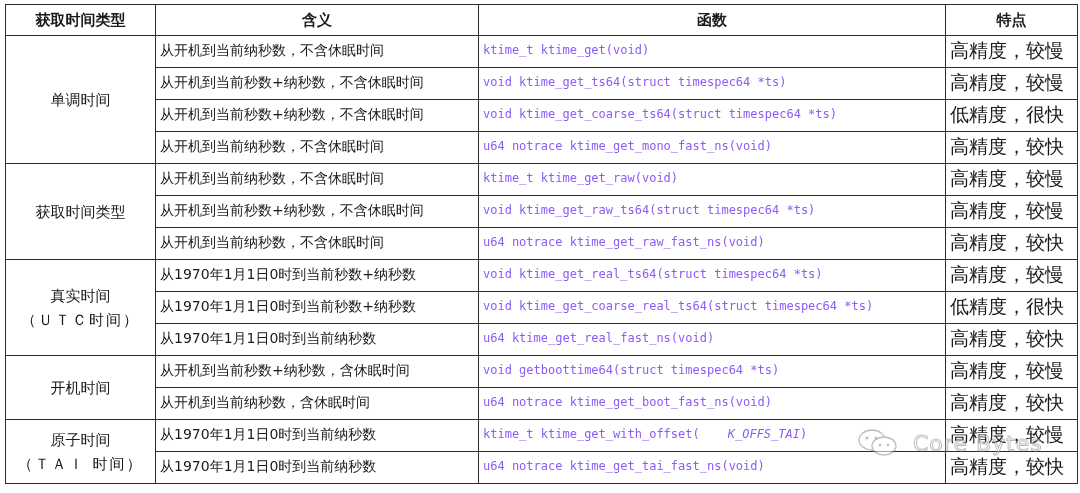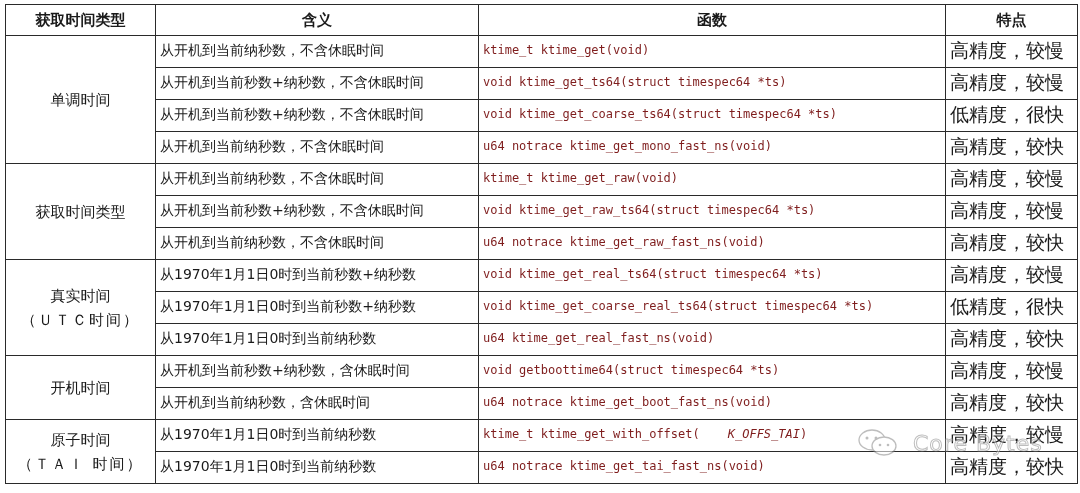--- a/index.html
+++ b/index.html
@@ -54,21 +54,21 @@
     td.meaning {
       font-size: 14px;
       padding-top: 4px !important;
       line-height: 20px;
     }
     td.func {
       font-family: "DejaVu Sans Mono", "Liberation Mono", monospace;
       font-size: 12px;
       padding-top: 5px !important;
       line-height: 18px;
-      color: #7f1d1d;
+      color: #8b5cf6;
     }
     td.func .italic-arg {
       font-style: italic;
       padding-left: 28px;
     }
     td.feat {
       font-size: 19px;
       padding-top: 4px !important;
       line-height: 20px;
     }

